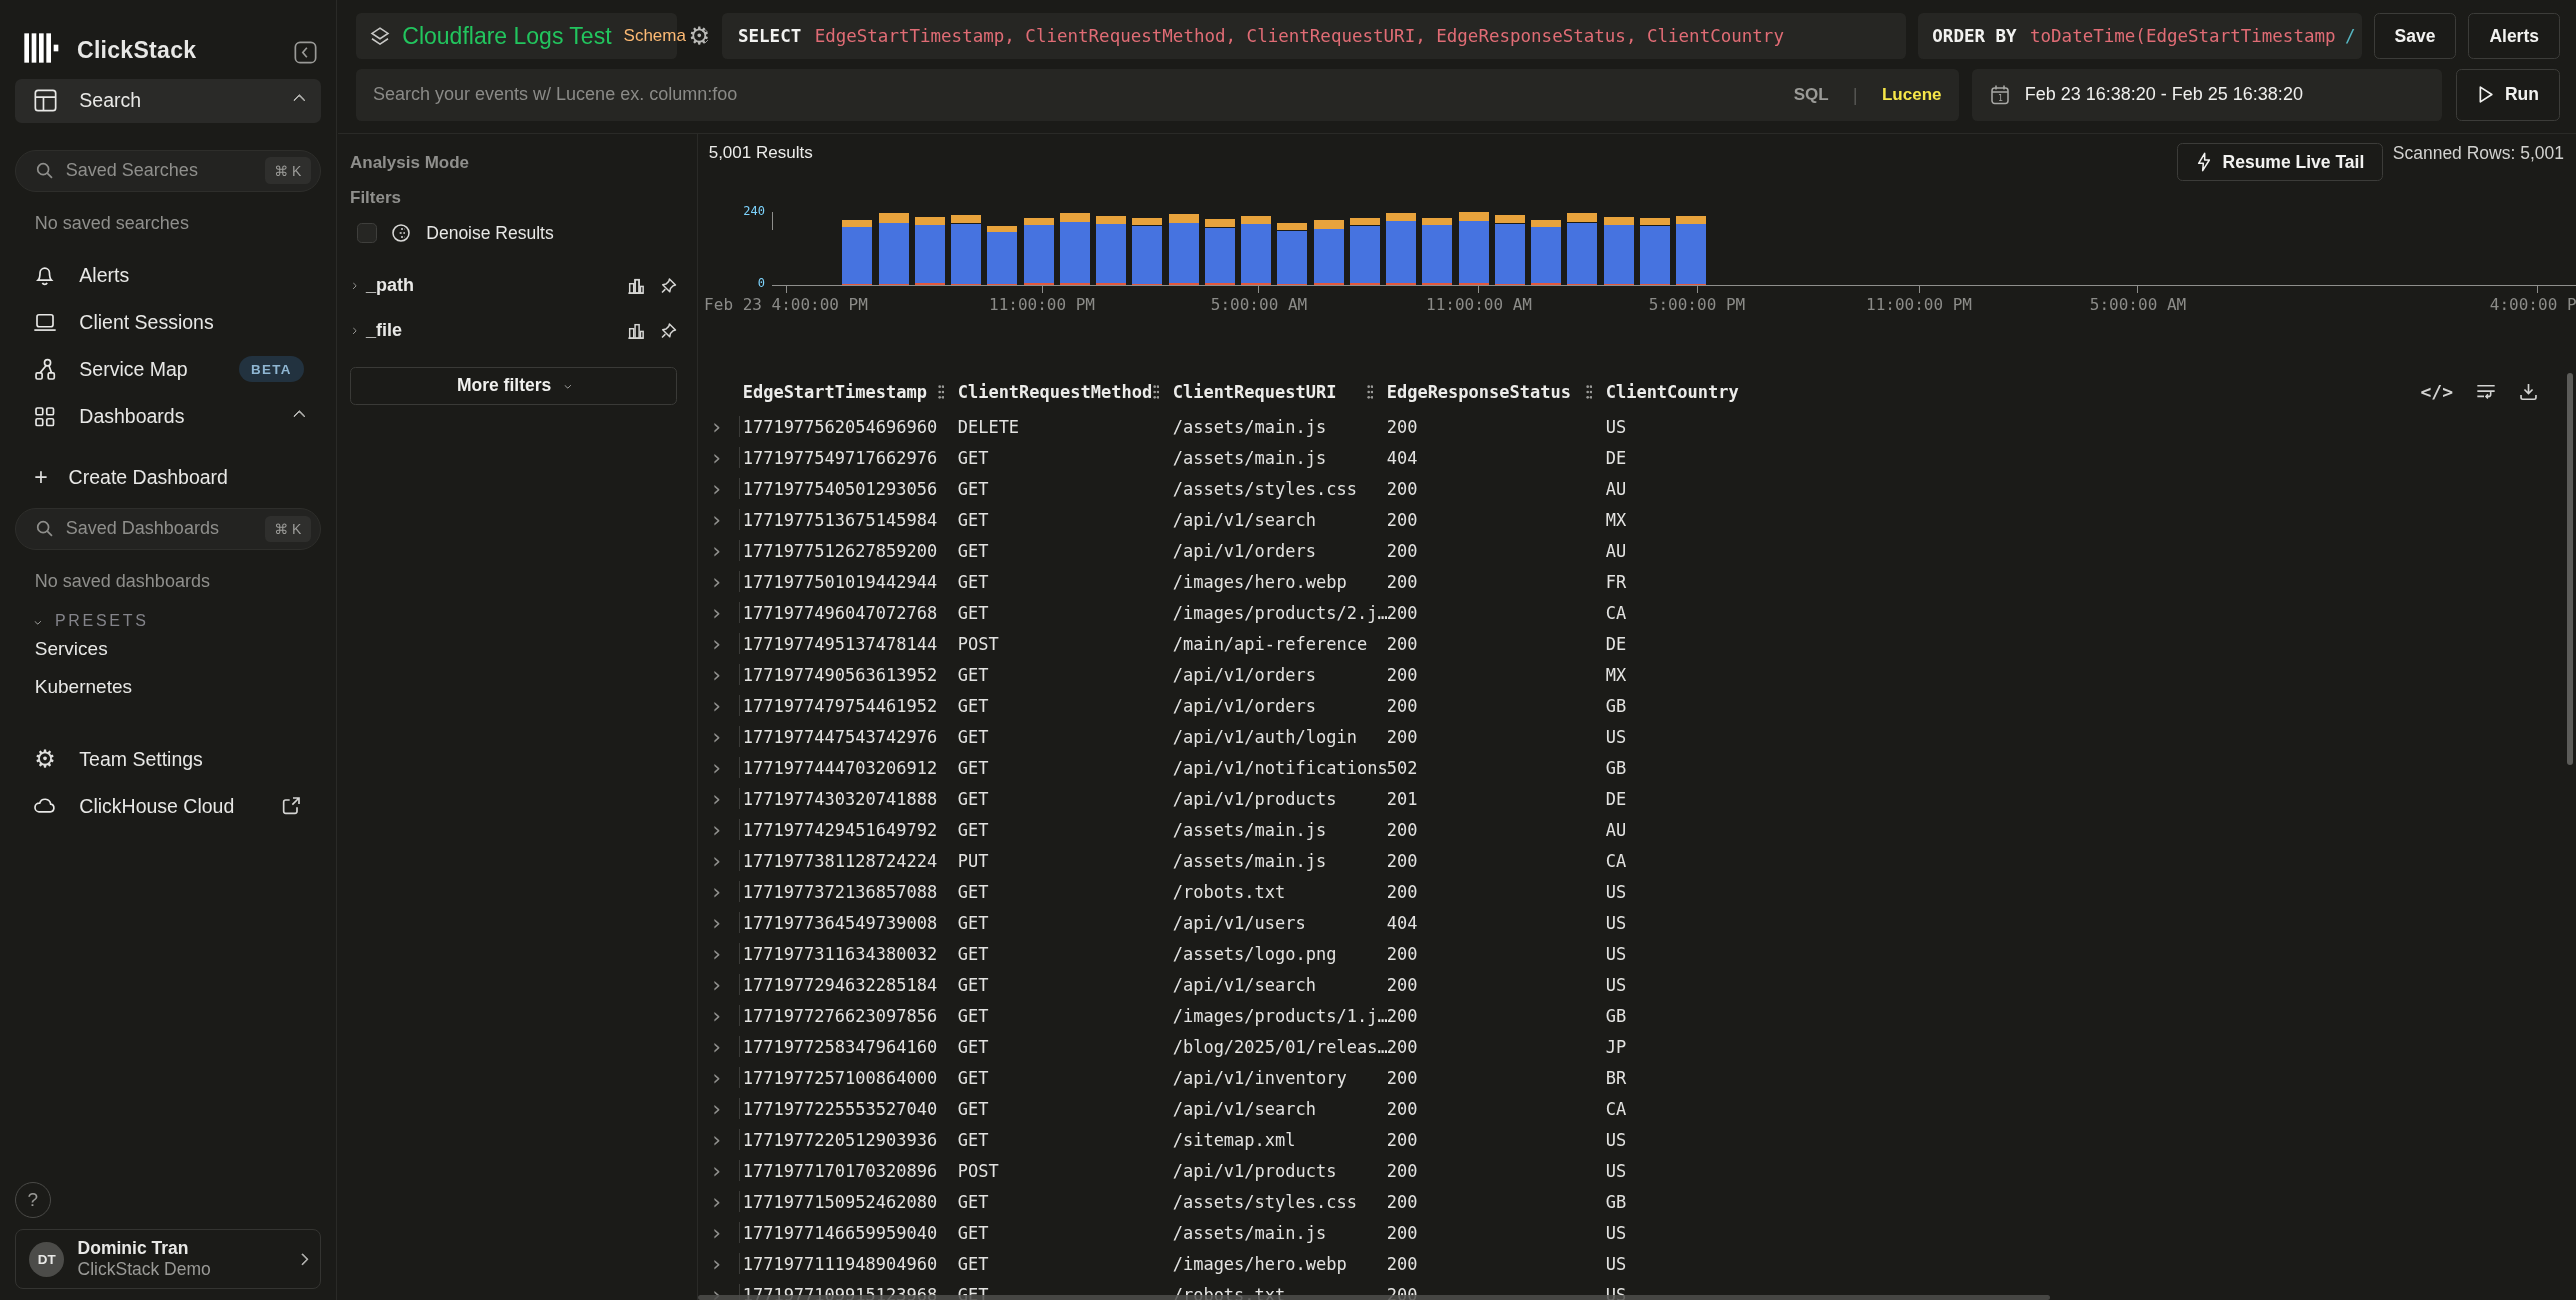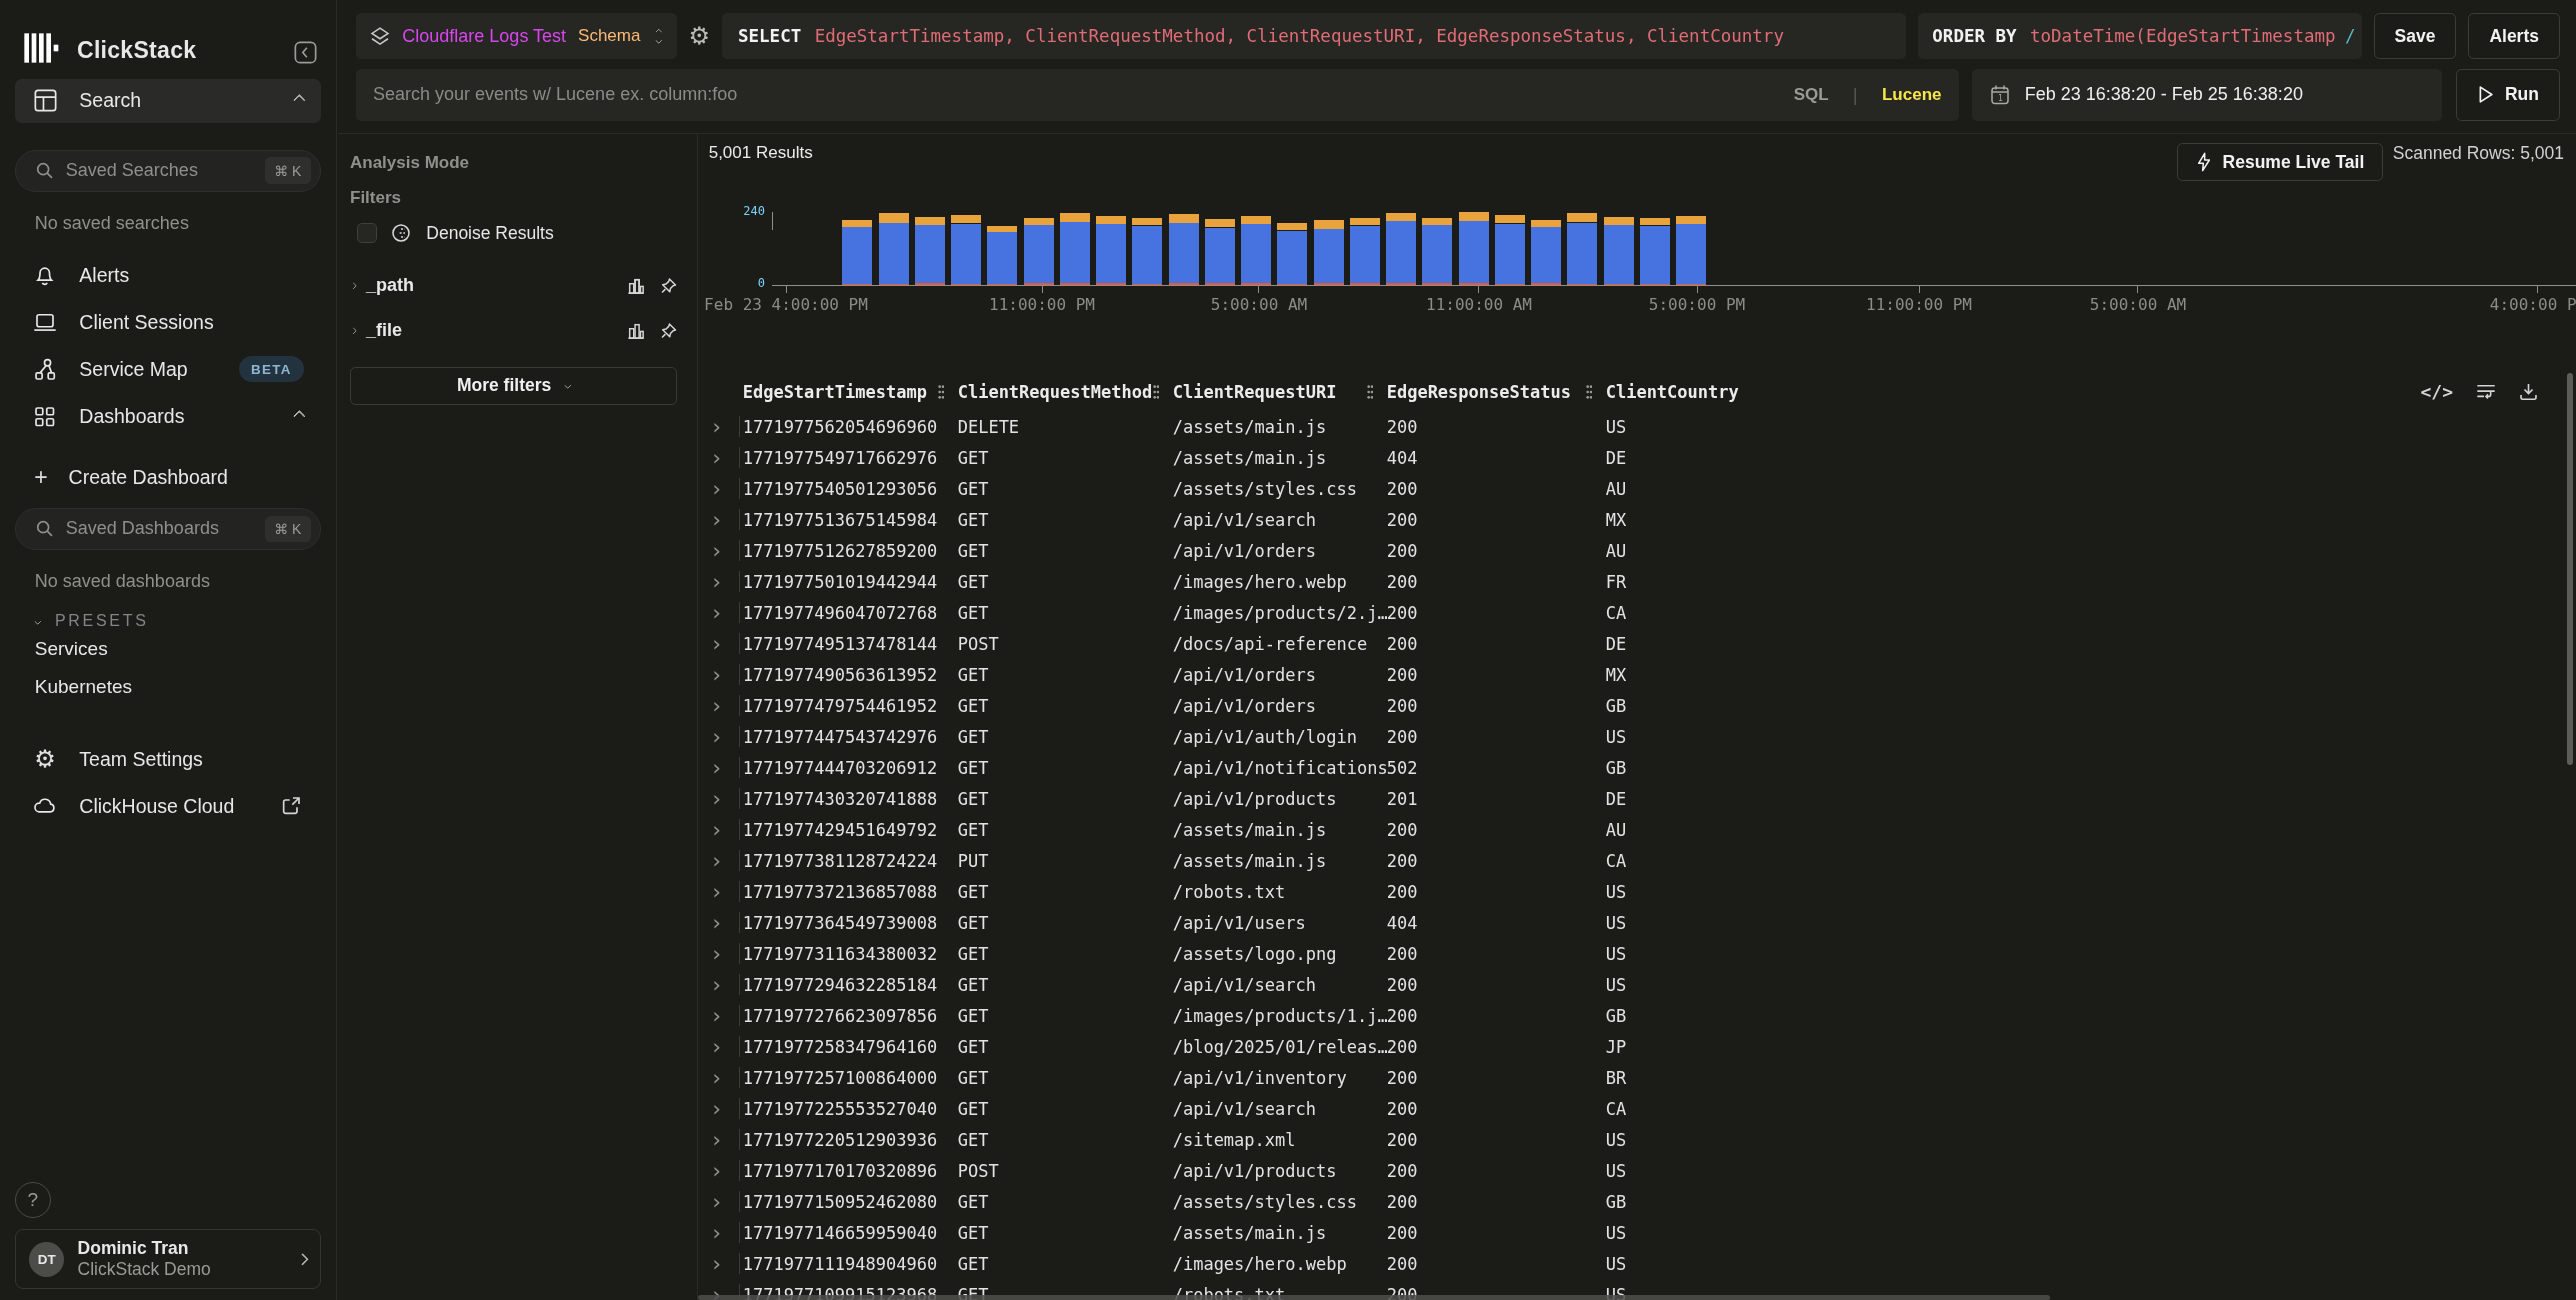--- a/index.html
+++ b/index.html
@@ -45,21 +45,21 @@
   .user-org{color:#9a9a97;font-size:17.5px}
   .help-circle{width:36px;height:36px;border:1.3px solid #4a4a47;border-radius:50%;color:#9a9a97;
     display:flex;align-items:center;justify-content:center;font-size:19px}
 
   
   #topbar{position:absolute;left:338px;top:0;width:2238px;height:133px;padding:13.4px 16px 0 17.5px}
   .tb-row1{display:flex;align-items:center;gap:12px;height:46px}
   .tb-row2{display:flex;align-items:center;gap:13.4px;height:52px;margin-top:9.4px}
   .box{background:#262623;border-radius:5.4px;display:flex;align-items:center}
   .src-box{height:46px;padding:0 14.8px;gap:12px;width:321px}
-  .src-label{color:#d946ef;font-size:18px;white-space:nowrap}
+  .src-label{color:#22c55e;font-size:23px;white-space:nowrap}
   .schema-label{margin-left:auto;color:#fdba74;font-weight:normal;font-size:17px}
   .mini-chevs{display:flex;flex-direction:column;gap:4px;margin-left:4px}
   .gear{color:#b9b9b6;font-size:24px;font-family:"DejaVu Sans",sans-serif}
   .sql-box{height:46px;padding:0 16px;gap:0;overflow:hidden;white-space:nowrap;flex:1}
   .kw{font-weight:bold;color:#f2f2f0;font-size:17.5px;margin-right:13.4px}
   .code-pink{color:#e06c75;font-size:17.5px}
   .code-cyan{color:#56b6c2;font-size:17.5px;margin-left:9.4px}
   .orderby-box{height:46px;padding:0 14.8px;width:444px;overflow:hidden;white-space:nowrap;flex:0 0 auto}
   .tb-btn{height:46px;border:1.3px solid #3c3c39;border-radius:5.4px;background:transparent;color:#f2f2f0;
     font-weight:bold;font-size:17.5px;padding:0 20px;display:flex;align-items:center;gap:10.7px;font-family:inherit}
@@ -675,21 +675,21 @@
           <span class="cell">1771977496047072768</span>
           <span class="cell">GET</span>
           <span class="cell">/images/products/2.j…</span>
           <span class="cell">200</span>
           <span class="cell">CA</span>
         </div>
         <div class="trow grid-row">
           <span class="chev-cell">›<i></i></span>
           <span class="cell">1771977495137478144</span>
           <span class="cell">POST</span>
-          <span class="cell">/docs/api-reference</span>
+          <span class="cell">/main/api-reference</span>
           <span class="cell">200</span>
           <span class="cell">DE</span>
         </div>
         <div class="trow grid-row">
           <span class="chev-cell">›<i></i></span>
           <span class="cell">1771977490563613952</span>
           <span class="cell">GET</span>
           <span class="cell">/api/v1/orders</span>
           <span class="cell">200</span>
           <span class="cell">MX</span>

